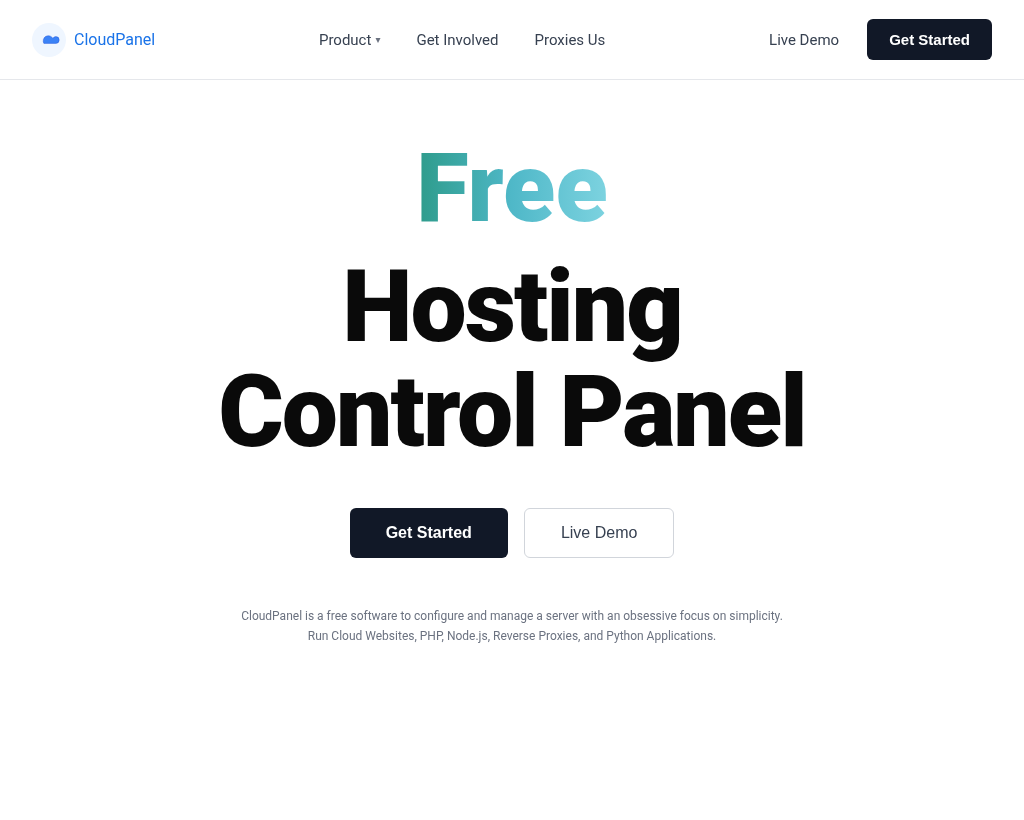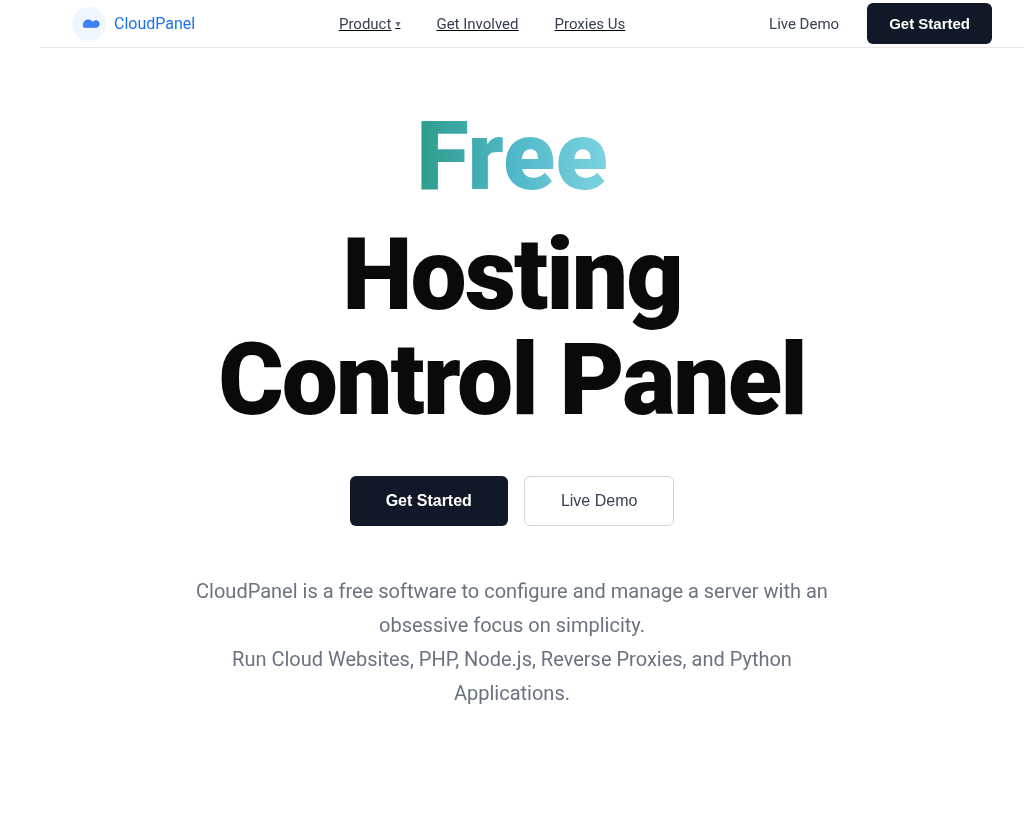--- a/index.html
+++ b/index.html
@@ -15,24 +15,23 @@
       min-height: 820px;
       overflow-x: hidden;
     }
 
     
     header {
       display: flex;
       align-items: center;
       justify-content: space-between;
       padding: 0 32px;
-      height: 48px;
+      height: 80px;
       border-bottom: 1px solid #e5e7eb;
       background: #ffffff;
-      margin-left: 40px;
     }
 
     .logo-area {
       display: flex;
       align-items: center;
       gap: 8px;
       text-decoration: none;
     }
 
     .logo-icon {
@@ -44,21 +43,20 @@
       color: #1a73e8;
     }
 
     .logo-panel {
       color: #1a73e8;
     }
 
     nav {
       display: flex;
       gap: 36px;
-      text-decoration: underline;
     }
 
     .nav-link {
       font-size: 15px;
       color: #374151;
       text-decoration: none;
       cursor: pointer;
       display: flex;
       align-items: center;
       gap: 4px;
@@ -146,21 +144,21 @@
       border: 1.5px solid #d1d5db;
       padding: 15px 36px;
       border-radius: 6px;
       font-size: 16px;
       font-weight: 500;
       cursor: pointer;
     }
 
     .hero-description {
       margin-top: 48px;
-      font-size: 20px;
+      font-size: 12px;
       color: #6b7280;
       line-height: 1.7;
       max-width: 680px;
     }
 
     .hero-description p {
       margin: 0;
     }
   </style>
 </head>

